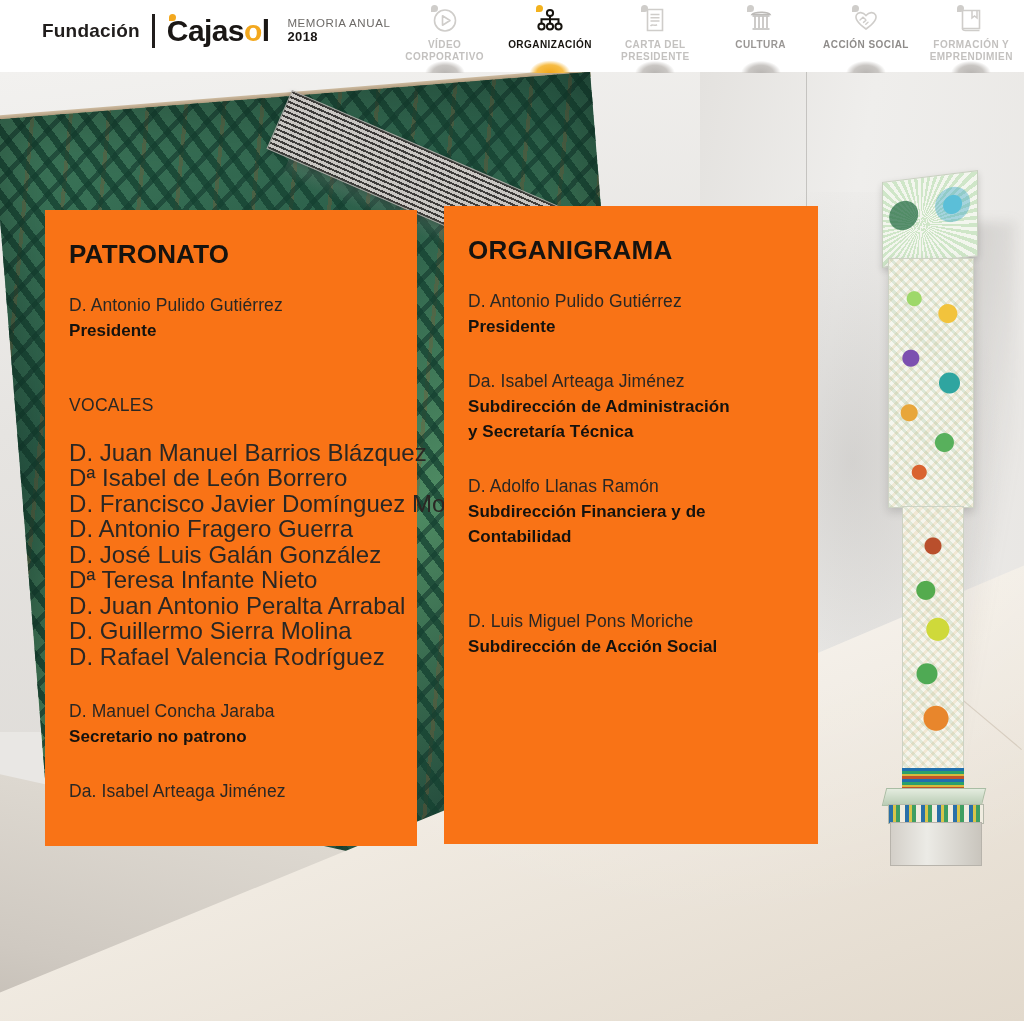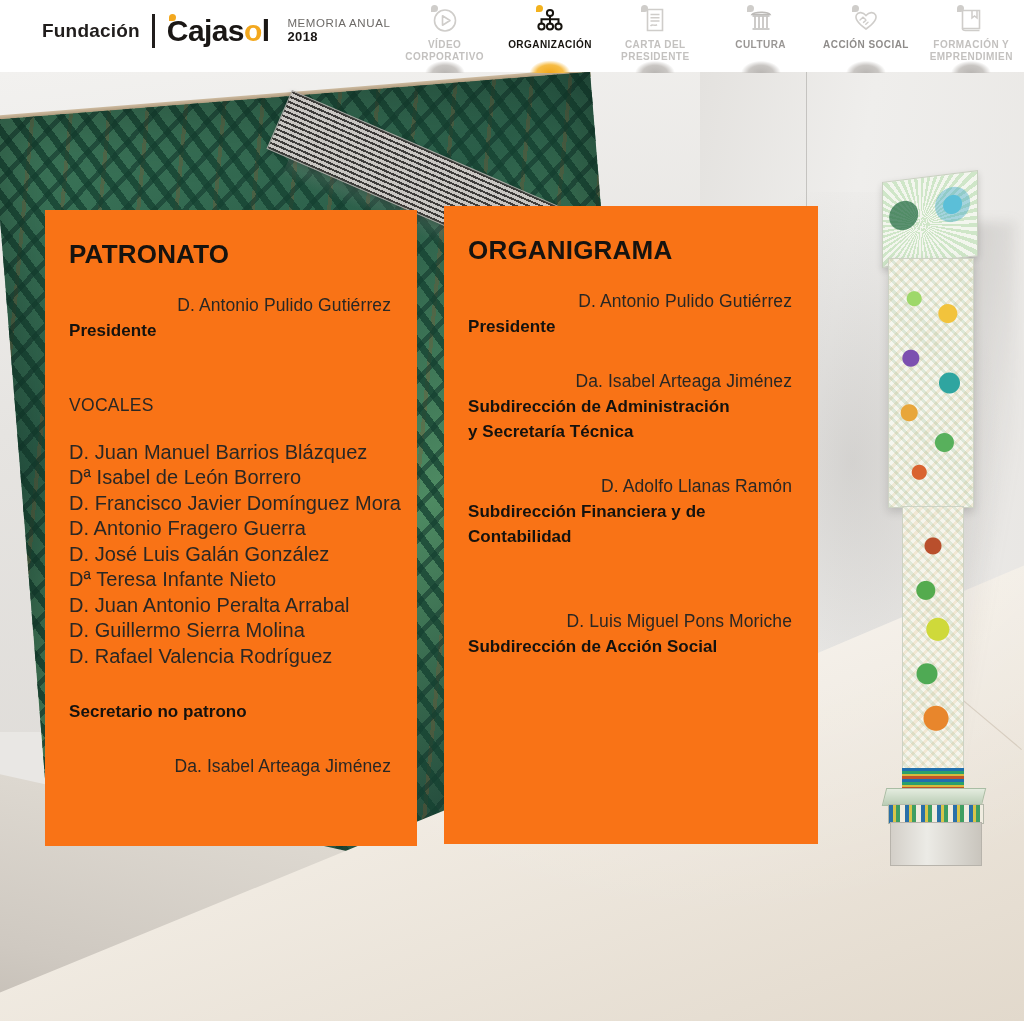--- a/index.html
+++ b/index.html
@@ -297,35 +297,35 @@
 
   .panel-title {
     font-size: 26px; font-weight: bold; color: #16130f;
     letter-spacing: .2px; line-height: 1.1;
     margin-bottom: 24px;
   }
 
   .person { margin-bottom: 0; }
   .person-name {
     font-size: 17.5px; color: #2a2724; font-weight: normal;
-    line-height: 25px; letter-spacing: .1px; text-align: right;
+    line-height: 25px; letter-spacing: .1px;
   }
   .person-role {
     font-size: 17px; color: #15120e; font-weight: bold;
     line-height: 25px; letter-spacing: .05px;
   }
   .gap-lg { height: 30px; }
   .gap-md { height: 22px; }
 
   .section-label {
     font-size: 17.5px; color: #2a2724; line-height: 25px; letter-spacing: .3px; margin-top: 20px;
   }
   .vocal-list { }
   .vocal-item {
-    font-size: 20px; color: #2a2724; line-height: 25.5px; letter-spacing: .05px;
+    font-size: 24px; color: #2a2724; line-height: 25.5px; letter-spacing: .05px;
     white-space: nowrap;
   }
 </style>
 </head>
 <body>
 
 <div id="page">
 
   <div class="bg">
     <div class="bg-wall"></div>
@@ -504,20 +504,21 @@
         <div class="vocal-item">D. José Luis Galán González</div>
         <div class="vocal-item">Dª Teresa Infante Nieto</div>
         <div class="vocal-item">D. Juan Antonio Peralta Arrabal</div>
         <div class="vocal-item">D. Guillermo Sierra Molina</div>
         <div class="vocal-item">D. Rafael Valencia Rodríguez</div>
       </div>
 
       <div class="gap-lg"></div>
 
       <div class="person">
+        <div class="person-name">D. Manuel Concha Jaraba</div>
         <div class="person-role">Secretario no patrono</div>
       </div>
 
       <div class="gap-lg"></div>
 
       <div class="person">
         <div class="person-name">Da. Isabel Arteaga Jiménez</div>
       </div>
     </div>
   </section>

